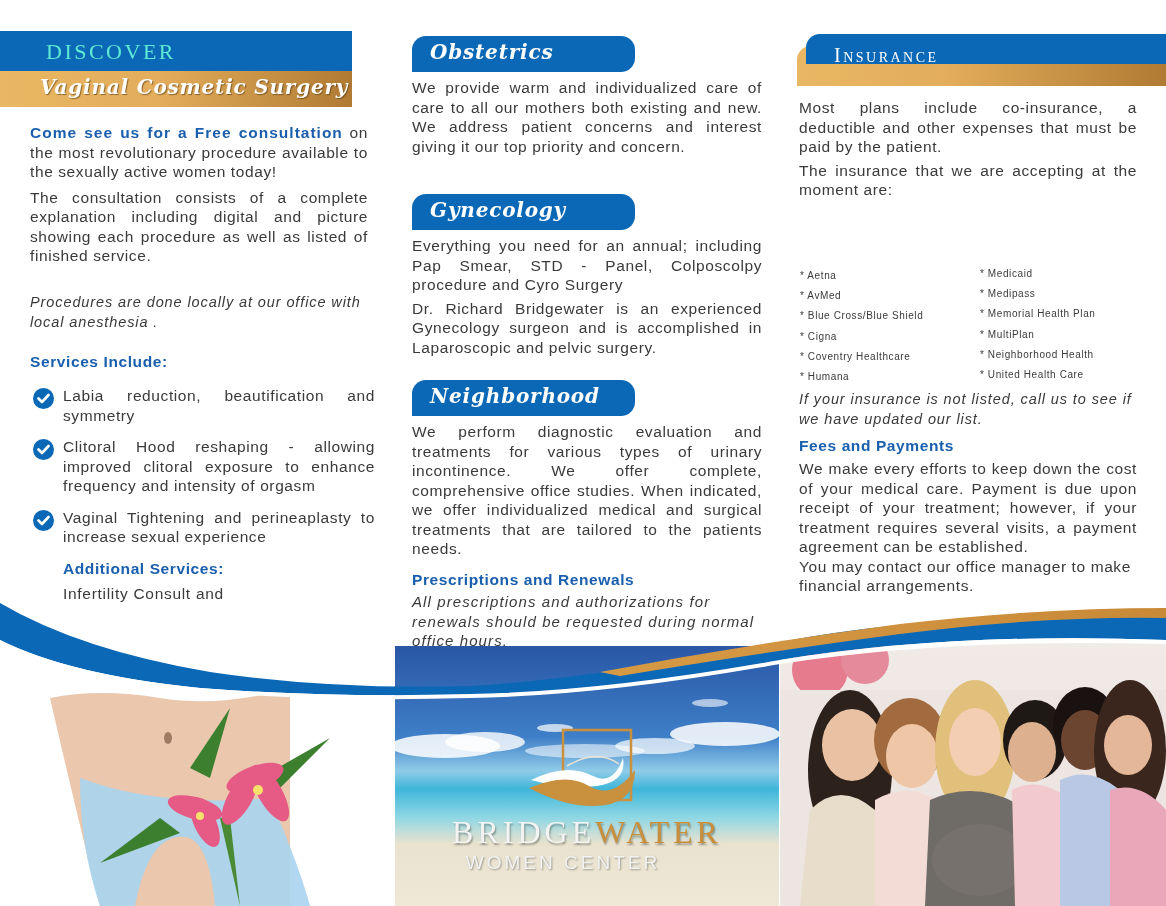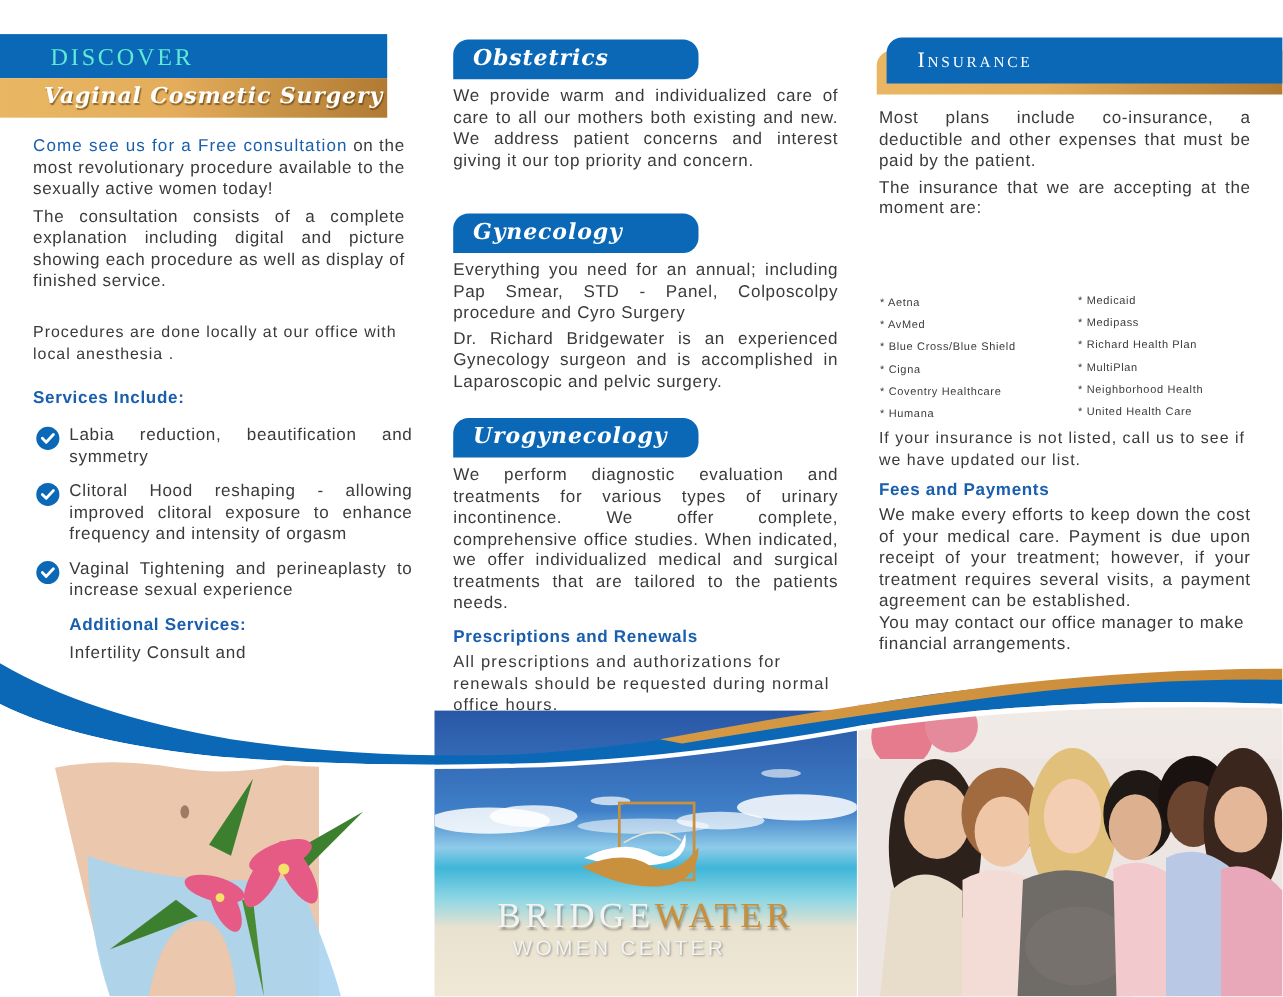--- a/index.html
+++ b/index.html
@@ -20,26 +20,26 @@
       background: linear-gradient(90deg, #e9b763 0%, #e3ad5b 45%, #b07a33 100%);
     }
     .discover-gold span {
       position: absolute; left: 40px; top: 4px;
       font-family: "DejaVu Serif", serif; font-style: italic; font-weight: bold;
       color: #fff; font-size: 20px; letter-spacing: 0.8px;
       text-shadow: 1px 1px 1px rgba(80,50,10,0.6);
     }
 
     .body-text { font-size: 15.5px; line-height: 19.5px; letter-spacing: 0.6px; text-align: justify; color: #3a3a3a; }
-    .italic { }
+    .italic { font-style: italic; }
     .blue-head { color: #1a5fae; font-weight: bold; font-size: 15.5px; letter-spacing: 0.6px; }
 
     .p1-intro { position: absolute; left: 30px; top: 123px; width: 338px; }
     .p1-intro p { margin-bottom: 6px; }
-    .p1-intro .lead { color: #1a5fae; font-weight: normal; letter-spacing: 1px; }
+    .p1-intro .lead { color: #1a5fae; font-weight: bold; letter-spacing: 1px; }
     .p1-procedures { position: absolute; left: 30px; top: 293px; width: 338px; font-size: 14.5px; line-height: 19.5px; letter-spacing: 0.9px; }
 
     .services-title { position: absolute; left: 30px; top: 353px; }
     .services-list { position: absolute; left: 33px; top: 386px; width: 342px; }
     .service-item { display: flex; margin-bottom: 12px; }
     .check {
       flex: 0 0 21px; width: 21px; height: 21px; border-radius: 50%;
       background: #0a68b6; margin-right: 9px; margin-top: 2px; position: relative;
     }
     .check svg { position: absolute; left: 4px; top: 5px; }
@@ -65,21 +65,21 @@
     .rx-title { position: absolute; left: 412px; top: 571px; text-align: right; }
     .rx-text { position: absolute; left: 412px; top: 592px; width: 350px; font-size: 15px; line-height: 19.5px; letter-spacing: 1.1px; }
 
     
     .ins-gold {
       position: absolute; left: 797px; top: 46px; width: 369px; height: 40px;
       background: linear-gradient(90deg, #e9b763 0%, #e3ad5b 40%, #b07a33 100%);
       border-radius: 14px 0 0 0;
     }
     .ins-blue {
-      position: absolute; left: 806px; top: 34px; width: 360px; height: 42px;
+      position: absolute; left: 806px; top: 34px; width: 360px; height: 30px;
       background: #0a68b6; border-radius: 14px 0 0 0;
     }
     .ins-blue span {
       position: absolute; left: 28px; top: 10px;
       font-family: "Liberation Serif", serif; color: #fff; font-size: 20px; letter-spacing: 2.5px;
       font-variant: small-caps;
     }
     .p3-text { position: absolute; left: 799px; top: 98px; width: 338px; }
     .p3-text p { margin-bottom: 4px; }
 
@@ -123,21 +123,21 @@
 
 <div class="discover-blue">
   <span>DISCOVER</span>
 </div>
 <div class="discover-gold">
   <span>Vaginal Cosmetic Surgery</span>
 </div>
 
 <div class="p1-intro">
   <p class="body-text"><span class="lead">Come see us for a Free consultation</span> <span>on the most revolutionary procedure available to the sexually active women today!</span></p>
-  <p class="body-text">The consultation consists of a complete explanation including digital and picture showing each procedure as well as display of finished service.</p>
+  <p class="body-text">The consultation consists of a complete explanation including digital and picture showing each procedure as well as listed of finished service.</p>
 </div>
 <p class="p1-procedures italic">Procedures are done locally at our office with local anesthesia .</p>
 
 <div class="services-title blue-head">Services Include:</div>
 <div class="services-list">
   <div class="service-item">
     <span class="check">
         <svg width="13" height="11" viewBox="0 0 13 11">
           <path d="M1.5 5.5 L5 9 L11.5 2" stroke="#fff" stroke-width="2.6" fill="none" stroke-linecap="round" stroke-linejoin="round"></path>
         </svg>
@@ -176,21 +176,21 @@
 
 <div class="tab" style="top:194px;">
   <span>Gynecology</span>
 </div>
 <div class="p2-text" style="top:236px;">
   <p class="body-text">Everything you need for an annual; including Pap Smear, STD - Panel, Colposcolpy procedure and Cyro Surgery</p>
   <p class="body-text">Dr. Richard Bridgewater is an experienced Gynecology surgeon and is accomplished in Laparoscopic and pelvic surgery.</p>
 </div>
 
 <div class="tab" style="top:380px;">
-  <span>Urogynecology</span>
+  <span>Neighborhood</span>
 </div>
 <div class="p2-text" style="top:422px;">
   <p class="body-text">We perform diagnostic evaluation and treatments for various types of urinary incontinence. We offer complete, comprehensive office studies. When indicated, we offer individualized medical and surgical treatments that are tailored to the patients needs.</p>
 </div>
 
 <div class="rx-title blue-head">Prescriptions and Renewals</div>
 <p class="rx-text italic">All prescriptions and authorizations for renewals should be requested during normal office hours.</p>
 
 <div class="ins-gold"></div>
 <div class="ins-blue">
@@ -206,21 +206,21 @@
     <div>* Aetna</div>
     <div>* AvMed</div>
     <div>* Blue Cross/Blue Shield</div>
     <div>* Cigna</div>
     <div>* Coventry Healthcare</div>
     <div>* Humana</div>
   </div>
   <div class="ins-col" style="margin-top:-2px;">
     <div>* Medicaid</div>
     <div>* Medipass</div>
-    <div>* Richard Health Plan</div>
+    <div>* Memorial Health Plan</div>
     <div>* MultiPlan</div>
     <div>* Neighborhood Health</div>
     <div>* United Health Care</div>
   </div>
 </div>
 <p class="ins-note italic">If your insurance is not listed, call us to see if we have updated our list.</p>
 
 <div class="fees-title blue-head">Fees and Payments</div>
 <div class="fees-text">
   <p class="body-text">We make every efforts to keep down the cost of your medical care. Payment is due upon receipt of your treatment; however, if your treatment requires several visits, a payment agreement can be established.</p>

